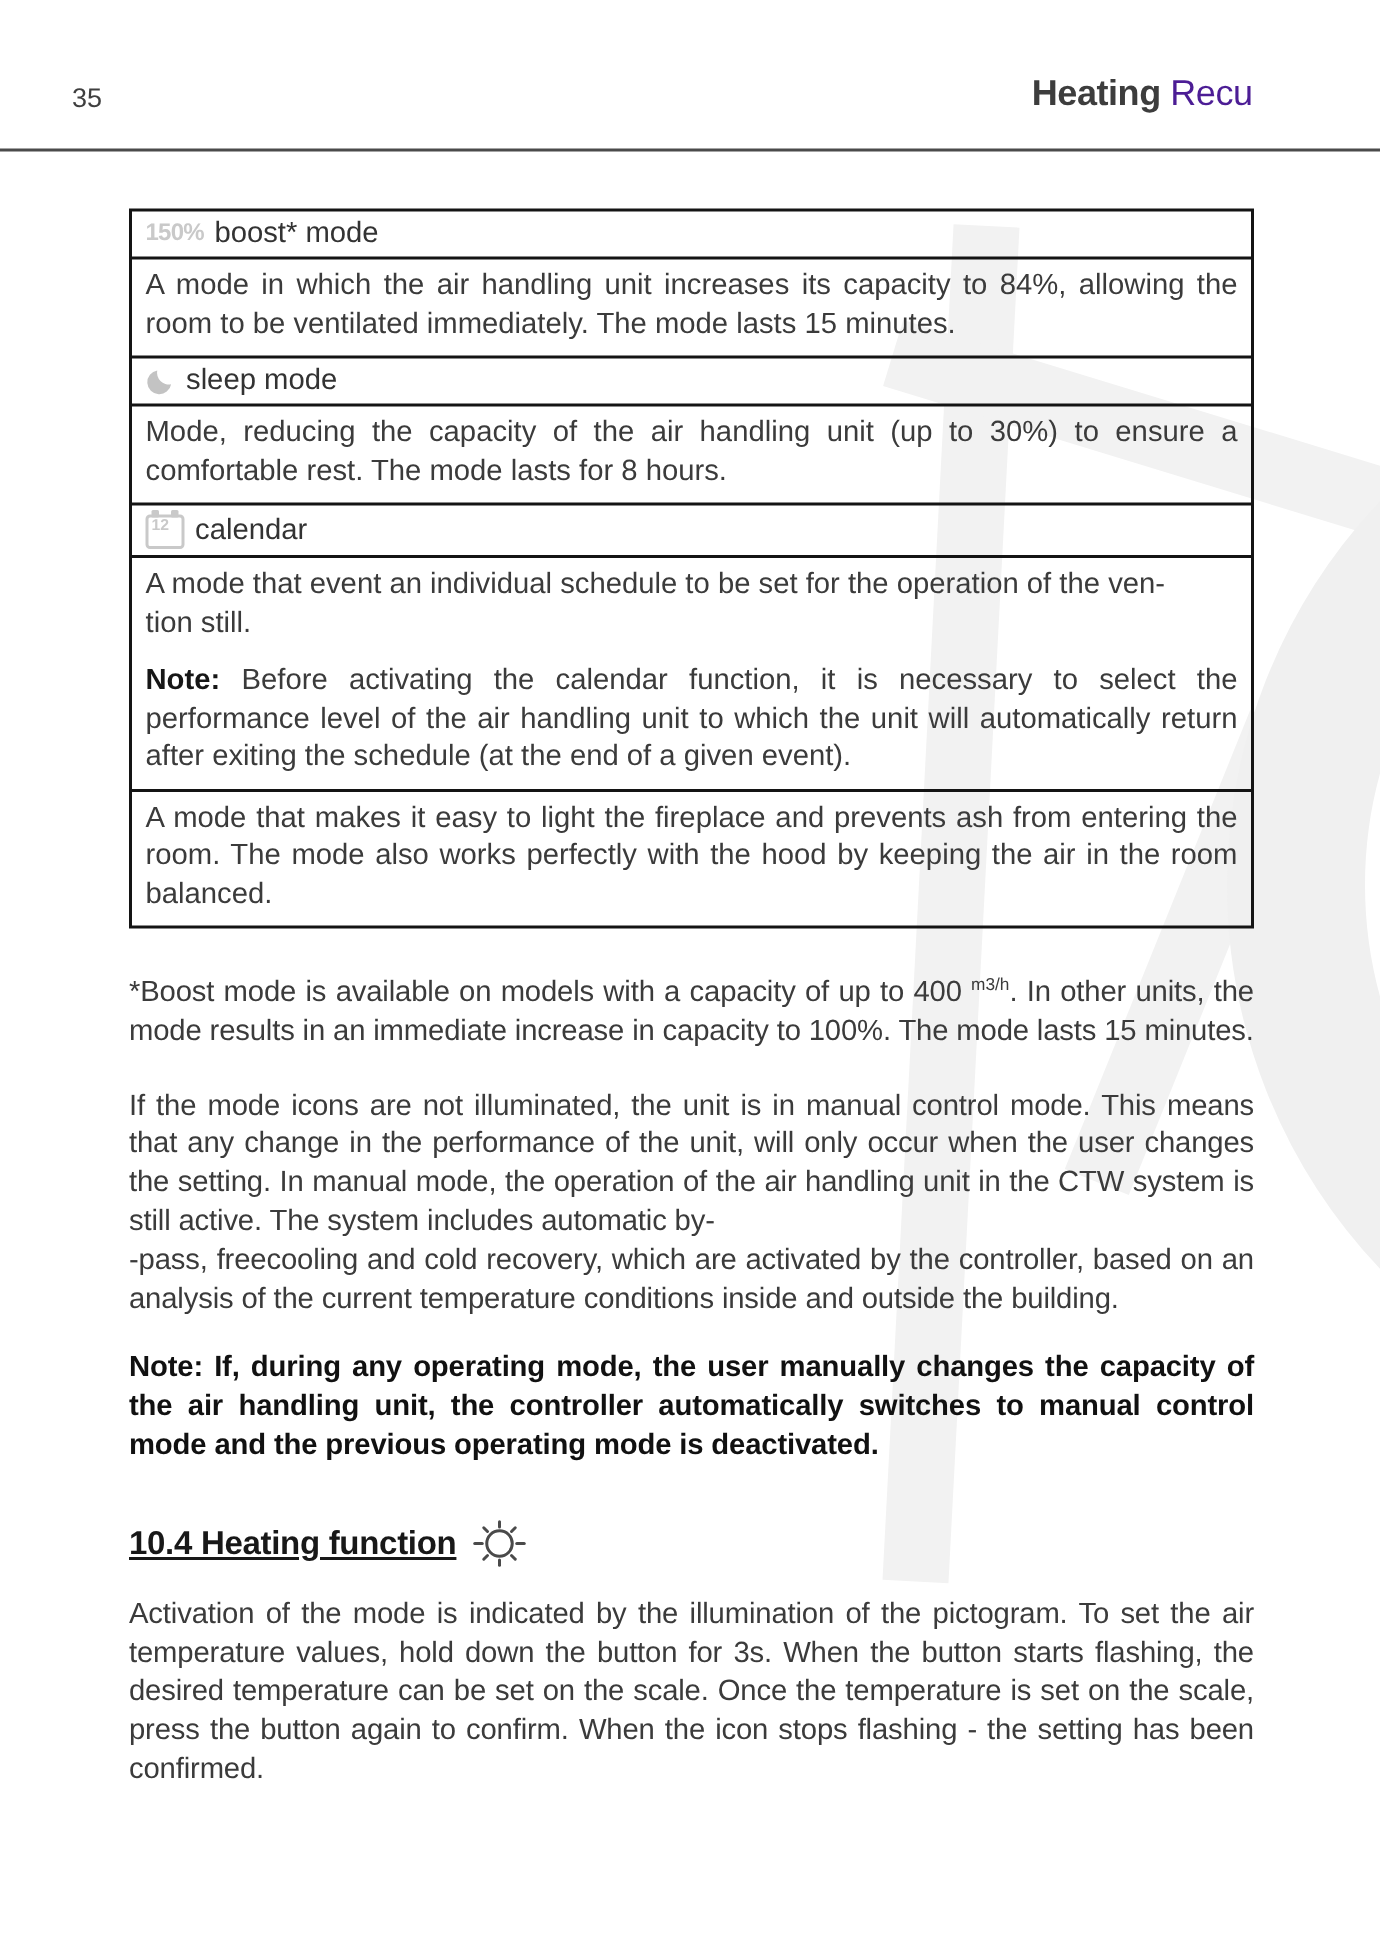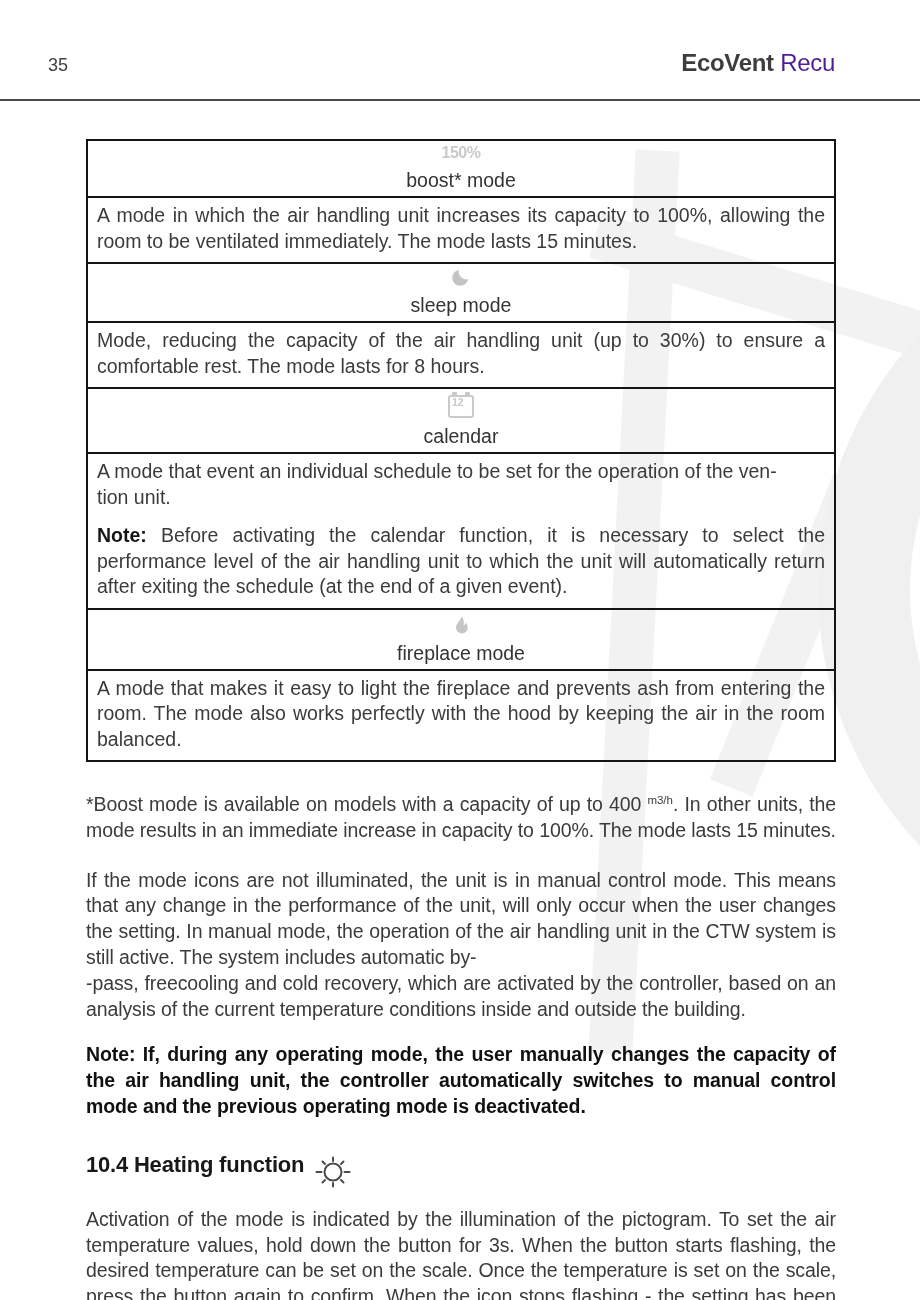--- a/index.html
+++ b/index.html
@@ -25,21 +25,21 @@
   .brand{position:absolute;right:85px;top:49px;font-size:24px;letter-spacing:-0.3px;z-index:1;}
   .brand .b1{font-weight:bold;color:#3d3d3d;}
   .brand .b2{color:#4c1d95;}
   .rule{position:absolute;left:0;top:99px;width:920px;height:2px;background:#4b4b4b;z-index:1;}
   
   .content{position:absolute;left:86px;top:139px;width:750px;z-index:1;}
   
   .modes-table{border:2px solid #141414;background:transparent;}
   .trow{border-top:2px solid #141414;}
   .trow:first-child{border-top:none;}
-  .trow.hdr{display:flex;align-items:center;gap:7px;padding:3px 9px 4px;font-size:19.5px;color:#333;flex-direction:column;}
+  .trow.hdr{display:flex;align-items:center;gap:7px;padding:3px 9px 4px;font-size:19.5px;color:#333;}
   .trow.bdy{padding:5px 9px 8px;font-size:19.5px;line-height:25.5px;text-align:justify;color:#3b3b3b;}
   .trow.bdy p{margin:0;}
   .trow.bdy p + p{margin-top:13px;}
   .note-b{font-weight:bold;color:#161616;}
   
   .boost-txt{font-size:16px;font-weight:600;color:#c9c9c9;letter-spacing:-0.5px;}
   .icon-moon svg{display:block;}
   .icon-cal{
     position:relative;width:22px;height:19px;border:2px solid #c9c9c9;border-radius:3px;
     margin-top:3px;display:flex;justify-content:flex-start;
@@ -50,53 +50,53 @@
   .icon-flame svg{display:block;}
   
   .para{font-size:19.5px;line-height:25.8px;text-align:justify;margin:0;color:#3b3b3b;letter-spacing:-0.1px;}
   .p-boost{margin-top:26px;}
   .p-manual{margin-top:24px;}
   .p-bold{margin-top:20px;font-weight:bold;color:#111111;}
   .p-heating{margin-top:15px;}
   sup.u{font-size:11.5px;vertical-align:7px;letter-spacing:0;}
   
   .sec-heading{
-    display:flex;gap:9px;
-    margin-top:32px;font-size:22px;font-weight:bold;color:#181818;letter-spacing:-0.2px;
+    display:flex;align-items:center;gap:9px;
+    margin-top:32px;font-size:22px;font-weight:bold;color:#181818;letter-spacing:-0.2px;text-decoration:underline;
   }
   .icon-sun svg{display:block;}
 </style>
 </head>
 <body>
 
 <div class="page">
 
   <div class="wm wm-stem"></div>
   <div class="wm wm-cross"></div>
   <div class="wm wm-slash"></div>
   <div class="wm wm-ring"></div>
 
   <div class="pageno">35</div>
   <div class="brand">
-    <span class="b1">EcoVent</span>
+    <span class="b1">Heating</span>
     <span class="b2">Recu</span>
   </div>
   <div class="rule"></div>
 
   <div class="content">
 
     <div class="modes-table">
 
       <div class="trow hdr">
         <span class="boost-txt">150%</span>
         <span>boost* mode</span>
       </div>
 
       <div class="trow bdy">
-        <p>A mode in which the air handling unit increases its capacity to 100%, allowing the room to be ventilated immediately. The mode lasts 15 minutes.</p>
+        <p>A mode in which the air handling unit increases its capacity to 84%, allowing the room to be ventilated immediately. The mode lasts 15 minutes.</p>
       </div>
 
       <div class="trow hdr">
         <span class="icon-moon">
           <svg width="20" height="20" viewBox="0 0 24 24">
             <path d="M20.5 14.6A9.4 9.4 0 0 1 9.4 3.5 9.6 9.6 0 1 0 20.5 14.6z" fill="#c3c3c3"></path>
           </svg>
         </span>
         <span>sleep mode</span>
       </div>
@@ -108,32 +108,24 @@
       <div class="trow hdr">
         <span class="icon-cal">
           <span class="tab t1"></span>
           <span class="tab t2"></span>
           <span class="num">12</span>
         </span>
         <span>calendar</span>
       </div>
 
       <div class="trow bdy">
-        <p><span>A mode that event an individual schedule to be set for the operation of the ven-</span><br><span>tion unit.</span></p>
+        <p><span>A mode that event an individual schedule to be set for the operation of the ven-</span><br><span>tion still.</span></p>
         <p><span class="note-b">Note:</span> <span>Before activating the calendar function, it is necessary to select the performance level of the air handling unit to which the unit will automatically return after exiting the schedule (at the end of a given event).</span></p>
       </div>
 
-      <div class="trow hdr">
-        <span class="icon-flame">
-          <svg width="17" height="22" viewBox="0 0 17 22">
-            <path d="M9.2 0.6c0.6 3.4-1.6 5.2-3.1 7.3C4.5 10.1 3 12 3 14.6a5.9 5.9 0 0 0 11.8 0c0-2-0.9-3.6-1.9-5.2-0.4 1.7-1.3 2.6-2.4 3 0.8-2.7 0.3-5.3-0.9-7.6C8.8 3.3 9.5 1.9 9.2 0.6z" fill="#c6c6c6"></path>
-          </svg>
-        </span>
-        <span>fireplace mode</span>
-      </div>
 
       <div class="trow bdy">
         <p>A mode that makes it easy to light the fireplace and prevents ash from entering the room. The mode also works perfectly with the hood by keeping the air in the room balanced.</p>
       </div>
 
     </div>
 
     <p class="para p-boost"><span>*Boost mode is available on models with a capacity of up to 400 </span><sup class="u">m3/h</sup><span>. In other units, the mode results in an immediate increase in capacity to 100%. The mode lasts 15 minutes.</span></p>
 
     <p class="para p-manual"><span>If the mode icons are not illuminated, the unit is in manual control mode. This means that any change in the performance of the unit, will only occur when the user changes the setting. In manual mode, the operation of the air handling unit in the CTW system is still active. The system includes automatic by-</span><br><span>-pass, freecooling and cold recovery, which are activated by the controller, based on an analysis of the current temperature conditions inside and outside the building.</span></p>

